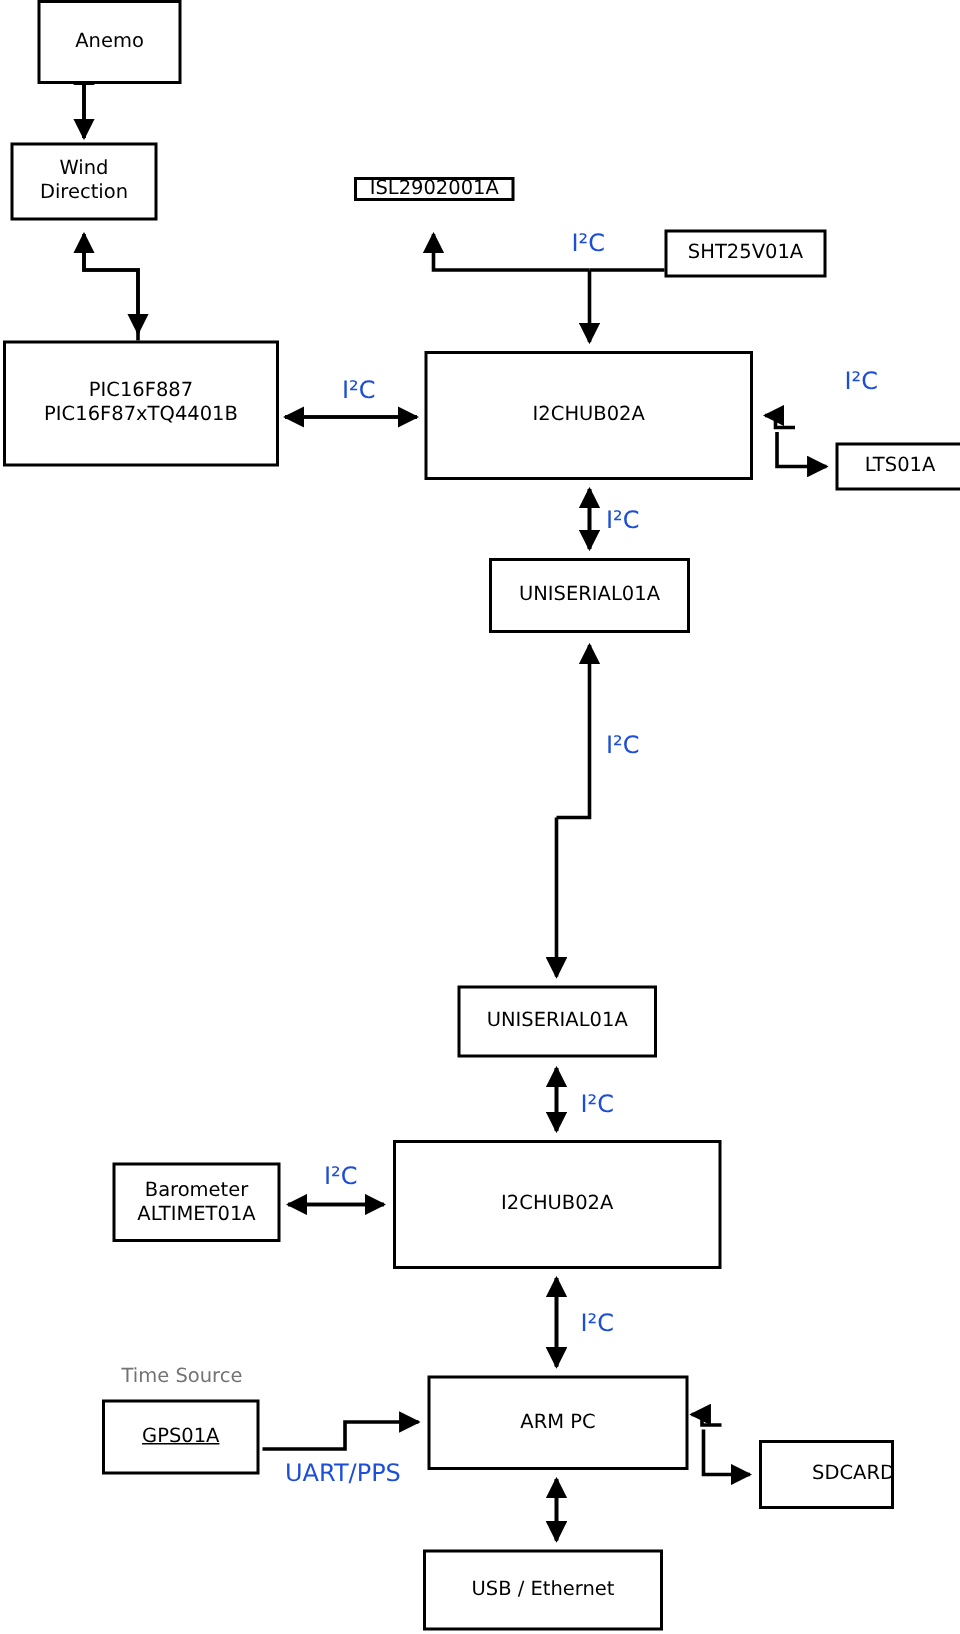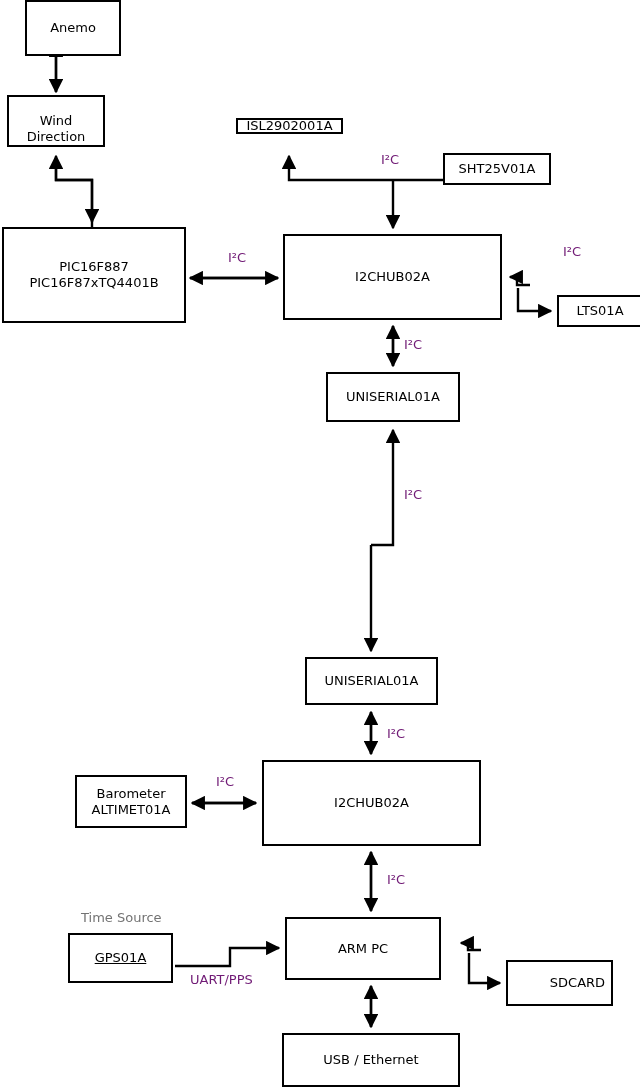--- a/index.html
+++ b/index.html
@@ -38,22 +38,22 @@
     line-height: 16px;
     z-index: 3;
   }
   .node .label {
     display: block;
     white-space: pre-line;
     padding: 0 4px;
   }
   .edge-label {
     position: absolute;
-    font-size: 13px;
-    color: #701a75;
+    font-size: 16px;
+    color: #1d4ed8;
     white-space: nowrap;
     z-index: 4;
   }
   .free-label {
     position: absolute;
     font-size: 13px;
     color: #737373;
     white-space: nowrap;
     z-index: 4;
   }
@@ -133,26 +133,26 @@
     <g>
       <line x1="371" y1="1027" x2="371" y2="986" stroke="#000" stroke-width="2.4" marker-end="url(#arrow)"></line>
       <line x1="371" y1="986" x2="371" y2="1027" stroke="#000" stroke-width="2.4" marker-end="url(#arrow)"></line>
     </g>
   </svg>
 
   <div class="node" style="left:25px; top:0px; width:96px; height:56px;">
     <span class="label">Anemo</span>
   </div>
 
-  <div class="node" style="left:7px; top:95px; width:98px; height:52px;align-items:flex-end;">
+  <div class="node" style="left:7px; top:95px; width:98px; height:52px;">
     <span class="label">Wind
 Direction</span>
   </div>
 
-  <div class="node" style="left:2px; top:227px; width:184px; height:96px;">
+  <div class="node" style="left:2px; top:227px; width:184px; height:84px;">
     <span class="label">PIC16F887
 PIC16F87xTQ4401B</span>
   </div>
 
   <div class="node" style="left:236px; top:118px; width:107px; height:16px;">
     <span class="label">ISL2902001A</span>
   </div>
 
   <div class="node" style="left:443px; top:117px; width:108px; height:32px;margin-top:36px;">
     <span class="label">SHT25V01A</span>
@@ -180,29 +180,29 @@
 
   <div class="node" style="left:75px; top:775px; width:112px; height:53px;">
     <span class="label">Barometer
 ALTIMET01A</span>
   </div>
 
   <div class="node" style="left:68px; top:933px; width:105px; height:50px;text-decoration:underline;">
     <span class="label">GPS01A</span>
   </div>
 
-  <div class="node" style="left:285px; top:917px; width:156px; height:63px;">
+  <div class="node" style="left:285px; top:917px; width:174px; height:63px;">
     <span class="label">ARM PC</span>
   </div>
 
-  <div class="node" style="left:506px; top:960px; width:107px; height:46px;padding-left:36px;">
+  <div class="node" style="left:506px; top:960px; width:90px; height:46px;padding-left:36px;">
     <span class="label">SDCARD</span>
   </div>
 
-  <div class="node" style="left:282px; top:1033px; width:178px; height:54px;text-align:center;">
+  <div class="node" style="left:282px; top:1033px; width:160px; height:54px;text-align:center;">
     <span class="label">USB / Ethernet</span>
   </div>
 
   <div class="edge-label" style="left:381px; top:152px;">I²C</div>
 
   <div class="edge-label" style="left:228px; top:250px;">I²C</div>
 
   <div class="edge-label" style="left:563px; top:244px;">I²C</div>
 
   <div class="edge-label" style="left:404px; top:337px;">I²C</div>

